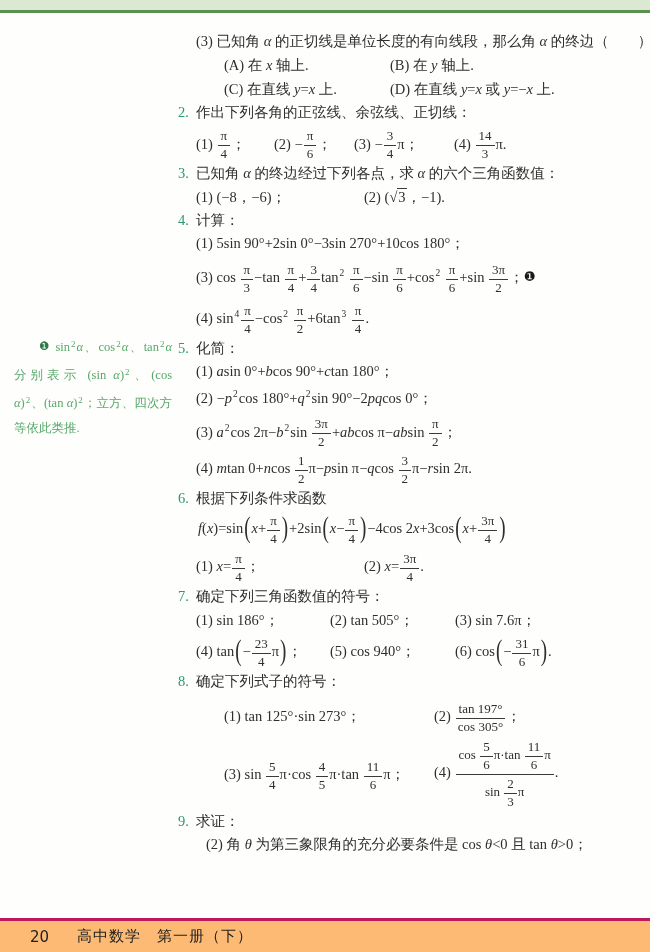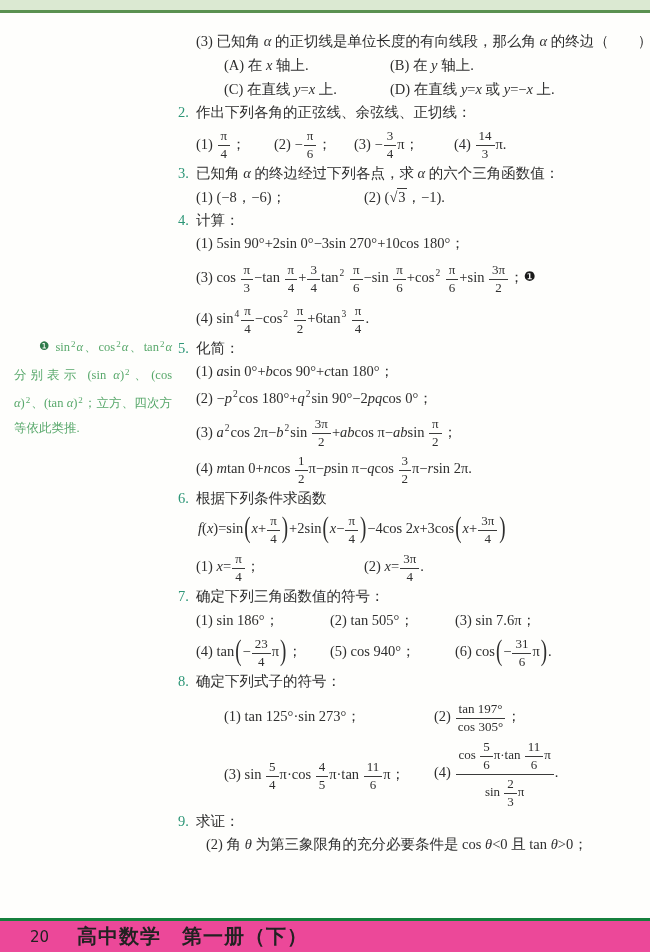--- a/index.html
+++ b/index.html
@@ -3,24 +3,24 @@
 <meta charset="utf-8">
 <style>
   * { margin:0; padding:0; box-sizing:border-box; }
   html,body { width:650px; height:952px; }
   body { font-family:"Liberation Serif","DejaVu Serif",serif; background:#ffffff; }
   .page { position:relative; width:650px; height:952px; background:#fefefc; overflow:hidden; }
 
   .band-top { position:absolute; top:0; left:0; width:100%; height:13px;
               background:#dbe9d2; border-bottom:3px solid #5a9150; }
   .band-bottom { position:absolute; bottom:0; left:0; width:100%; height:34px;
-                 background:#ec4899; border-top:3px solid #15803d;
+                 background:#fdba74; border-top:3px solid #be185d;
                  display:flex; align-items:center; padding-left:30px; }
   .footer-num { font-family:"DejaVu Sans",sans-serif; font-size:15px; color:#222; }
-  .footer-title { font-size:20px; color:#222; font-weight:bold; margin-left:28px; letter-spacing:1px; }
+  .footer-title { font-size:15px; color:#222; font-weight:normal; margin-left:28px; letter-spacing:1px; }
 
   .margin-note { position:absolute; left:14px; top:288px; width:158px;
                  font-size:12.5px; line-height:25px; color:#58a86b;
                  text-align:justify; text-indent:2em;margin-top:44px; }
   .margin-note .noteref { color:#2f7a4a; font-size:11.5px; }
   .margin-note .sup { vertical-align:4px; font-size:9px; }
 
   .exercises { position:absolute; left:178px; top:30px; width:460px;
                font-size:14.5px; color:#2e2e2e; }
   .r  { line-height:23px; white-space:nowrap; }

